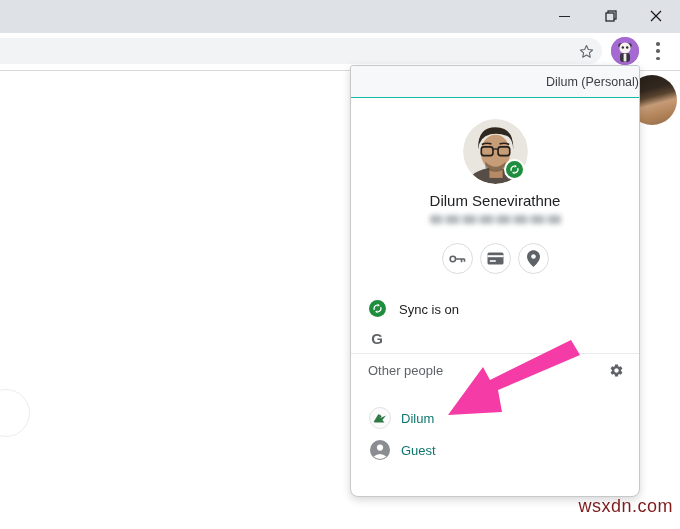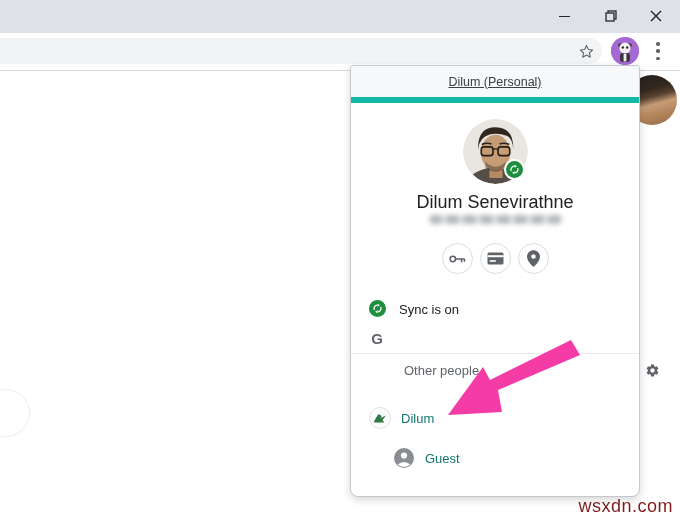--- a/index.html
+++ b/index.html
@@ -33,54 +33,54 @@
   .faint-circle{left:-18px;top:389px;width:46px;height:46px;border-radius:50%;background:#fff;border:1px solid #ececec;}
   .watermark{right:7px;top:496px;font-size:18px;color:#7f1d1d;letter-spacing:.5px;}
 
   
   .popup{
     left:350px;top:65px;width:290px;height:432px;background:#ffffff;z-index:5;
     border:1px solid #c6c9cc;border-radius:3px 3px 8px 8px;
     box-shadow:0 3px 9px rgba(0,0,0,.16);box-sizing:border-box;
   }
   .popup-header{
-    left:0;top:0;width:100%;height:31px;background:#f7f8f9;border-bottom:6px solid #14b8a6;
+    left:0;top:0;width:100%;height:31px;background:#f7f8f9;border-bottom:1px solid #14b8a6;
     border-radius:3px 3px 0 0;
-    display:flex;align-items:center;justify-content:center;
-    font-size:12.5px;color:#3c4043;text-decoration:underline;
+    display:flex;align-items:center;justify-content:flex-end;
+    font-size:12.5px;color:#3c4043;
   }
   .big-avatar{left:112px;top:53px;width:65px;height:65px;border-radius:50%;overflow:hidden;}
   .sync-badge{
     left:153px;top:93px;width:17px;height:17px;border-radius:50%;background:#1e8e3e;
     border:2.5px solid #fff;display:flex;align-items:center;justify-content:center;
   }
-  .acct-name{left:0;top:126px;width:100%;text-align:center;font-size:18px;color:#202124;}
+  .acct-name{left:0;top:126px;width:100%;text-align:center;font-size:15px;color:#202124;}
   .acct-email-blur{
     left:79px;top:149px;width:132px;height:9px;border-radius:2px;opacity:.75;
     background:repeating-linear-gradient(90deg,#9aa0a6 0 11px,#cfd3d6 11px 17px);
     filter:blur(2.6px);
   }
   .shortcut-row{left:0;top:177px;width:100%;height:32px;display:flex;justify-content:center;gap:7px;}
   .shortcut-btn{
     width:31px;height:31px;border-radius:50%;border:1px solid #dadce0;background:#fff;
     display:flex;align-items:center;justify-content:center;box-sizing:border-box;
   }
   .menu-row{left:0;width:100%;height:26px;display:flex;align-items:flex-end;font-size:13px;color:#202124;}
   .menu-row .ico{width:18px;height:18px;margin-left:17px;margin-right:13px;display:flex;align-items:center;justify-content:center;flex:none;}
   .row-sync{top:225px;}
   .row-manage{top:255px;}
   .sync-dot{width:17px;height:17px;border-radius:50%;background:#1e8e3e;display:flex;align-items:center;justify-content:center;}
   .g-letter{font-size:15px;font-weight:bold;color:#5f6368;font-family:"Liberation Sans",sans-serif;}
   .popup-divider{left:0;top:287px;width:100%;height:1px;background:#e8eaed;}
-  .other-head{left:0;top:291px;width:100%;height:26px;display:flex;align-items:center;padding-left:36px;}
+  .other-head{left:0;top:291px;width:100%;height:26px;display:flex;align-items:center;}
   .other-title{margin-left:17px;font-size:13px;color:#5f6368;flex:1;}
   .gear-btn{width:20px;height:20px;margin-right:13px;display:flex;align-items:center;justify-content:center;}
   .person-row{left:0;width:100%;height:28px;display:flex;align-items:center;font-size:13px;color:#0f766e;}
   .person-row .pico{width:22px;height:22px;margin-left:18px;margin-right:10px;display:flex;align-items:center;justify-content:center;flex:none;}
-  .row-p1{top:338px;} .row-p2{top:378px;padding-left:24px;} .row-p3{top:402px;}
+  .row-p1{top:338px;} .row-p2{top:370px;} .row-p3{top:402px;}
   .plant-avatar{width:22px;height:22px;border-radius:50%;background:#fbfbfb;border:1px solid #e3e3e3;box-sizing:border-box;display:flex;align-items:center;justify-content:center;}
 
   
   .arrow-overlay{left:0;top:0;width:680px;height:529px;z-index:20;pointer-events:none;}
 </style>
 </head>
 <body>
 
 <div class="abs titlebar">
   <div class="abs win-btn" style="left:549px;">

